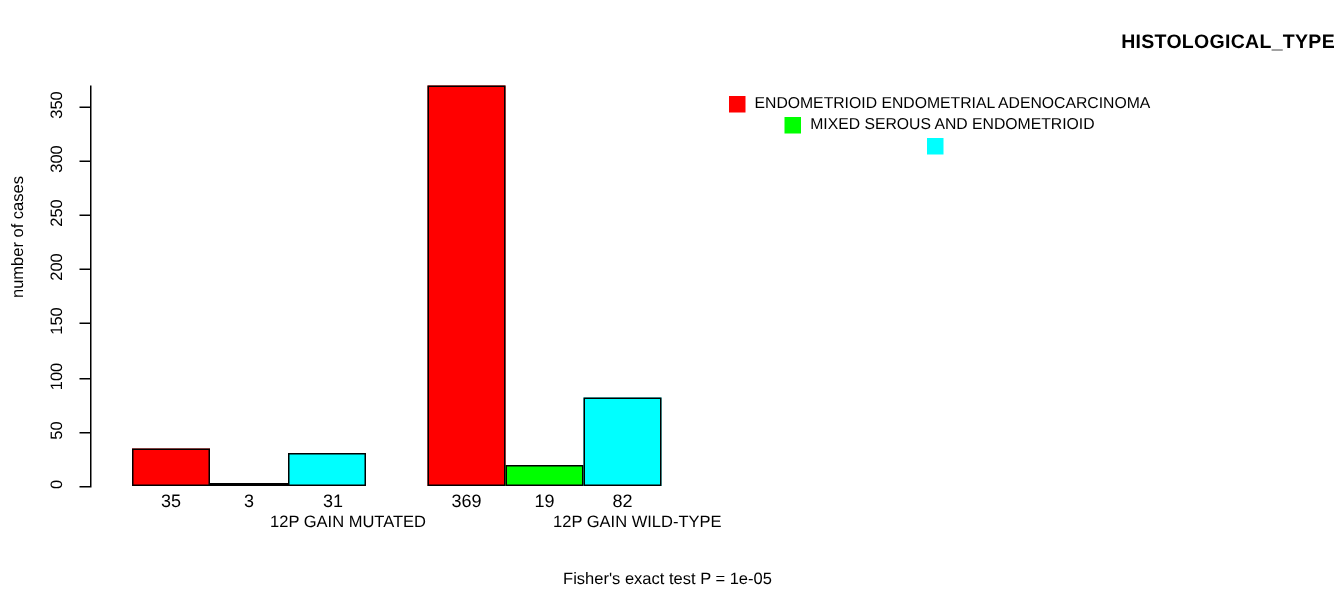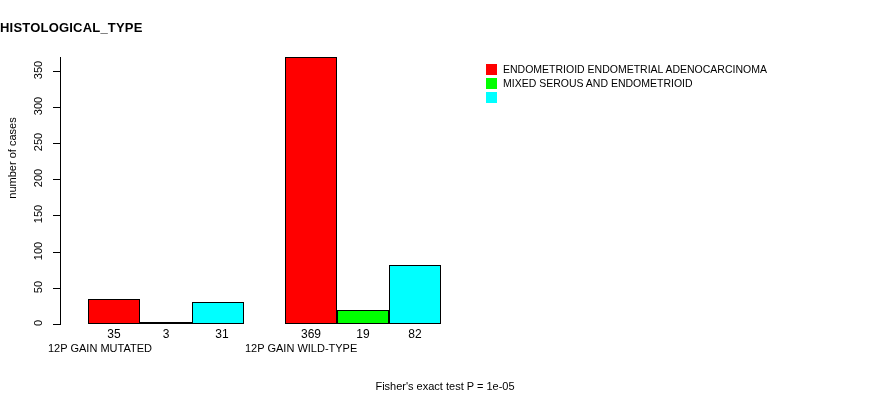--- a/index.html
+++ b/index.html
@@ -22,21 +22,21 @@
     width: 890px;
     height: 400px;
   }
 
   
   .chart-title {
     position: absolute;
     left: 0;
     top: 20px;
     width: 890px;
-    text-align: left;
+    text-align: right;
     font-size: 13px;
     font-weight: bold;
     letter-spacing: 0.2px;
   }
 
   
   .plot-area {
     position: absolute;
     left: 60px;
     top: 57px;
@@ -89,35 +89,36 @@
   }
   .bar-value-label {
     position: absolute;
     font-size: 12px;
     text-align: center;
     white-space: nowrap;
   }
   .group-label {
     position: absolute;
     font-size: 11px;
-    text-align: left;
+    text-align: right;
     white-space: nowrap;
   }
 
   
   .legend {
     position: absolute;
     left: 486px;
     top: 63px;
   }
   .legend-row {
     display: flex;
     align-items: center;
     height: 13px;
     margin-bottom: 1px;
+    justify-content: center;
   }
   .legend-swatch {
     width: 11px;
     height: 11px;
     flex: 0 0 11px;
     margin-right: 6px;
   }
   .legend-text {
     font-size: 10.5px;
     white-space: nowrap;

